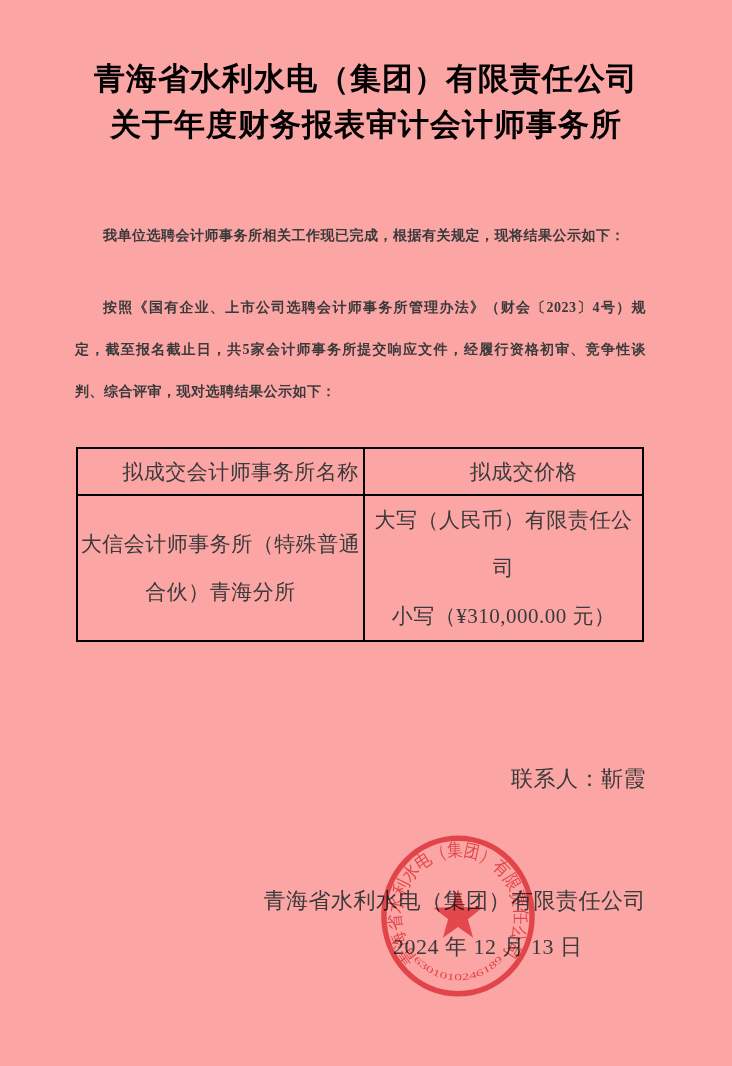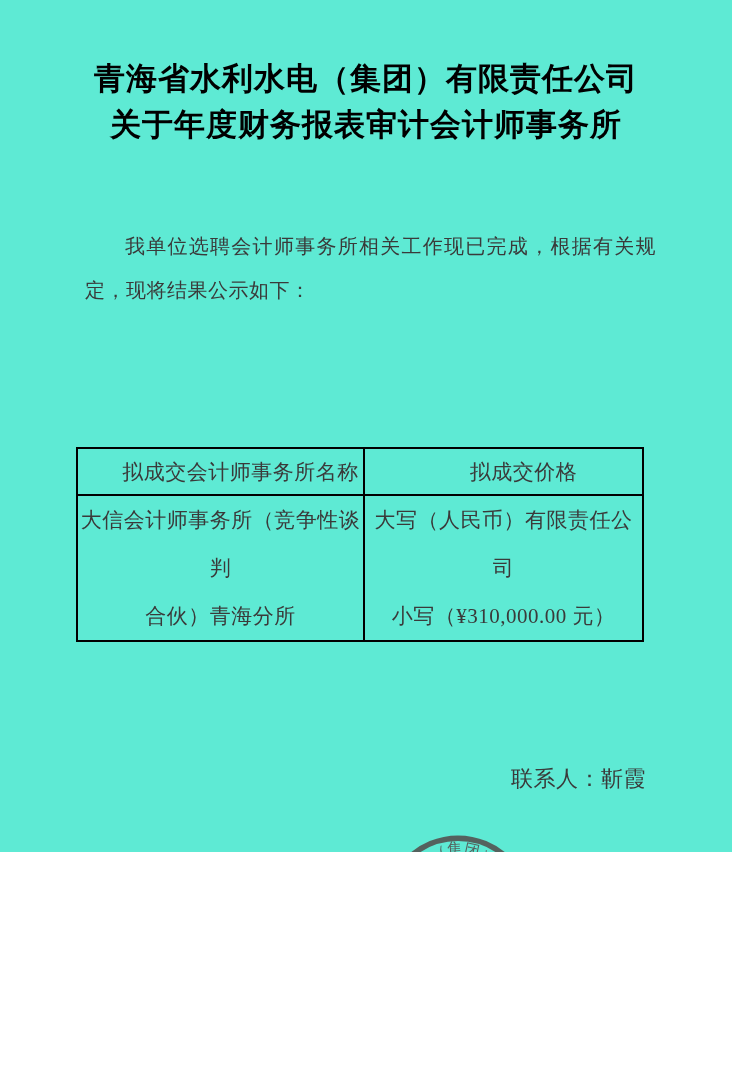--- a/index.html
+++ b/index.html
@@ -1,45 +1,46 @@
 <!DOCTYPE html>
 <html><head>
 <meta charset="utf-8">
 <style>
   html, body { margin: 0; padding: 0; background: #ffffff; }
   .page {
     position: relative;
     width: 732px;
-    height: 852px;
-    background: #5eead4;
+    height: 1066px;
+    background: #fca5a5;
     overflow: hidden;
     font-family: "Liberation Serif", "DejaVu Serif", serif;
     color: #3a3a3a;
   }
   .doc-title {
     position: absolute;
     top: 56px;
     left: 0;
     width: 732px;
     text-align: center;
     font-size: 31px;
     line-height: 46px;
     font-weight: bold;
     color: #000000;
     letter-spacing: 1px;
   }
   .body-para {
     position: absolute;
     left: 75px;
     width: 571px;
-    font-size: 20px;
+    font-size: 14px;
     letter-spacing: 0.5px;
     text-align: justify;
     text-indent: 2em;
-    margin: 10px;
+    margin: 0;
+    font-weight: bold;
   }
   .para-intro  { top: 214px; line-height: 44px; }
   .para-basis  { top: 287px; line-height: 42px; }
   .para-notice { top: 641px; line-height: 46px; }
   .contact-line {
     position: absolute;
     left: 75px;
     width: 571px;
     font-size: 22px;
     letter-spacing: 0.5px;
@@ -105,34 +106,35 @@
 
 <div class="page">
 
   <div class="doc-title">
     <div>青海省水利水电（集团）有限责任公司</div>
     <div>关于年度财务报表审计会计师事务所</div>
   </div>
 
   <p class="body-para para-intro">我单位选聘会计师事务所相关工作现已完成，根据有关规定，现将结果公示如下：</p>
 
+  <p class="body-para para-basis">按照《国有企业、上市公司选聘会计师事务所管理办法》（财会〔2023〕4号）规定，截至报名截止日，共5家会计师事务所提交响应文件，经履行资格初审、竞争性谈判、综合评审，现对选聘结果公示如下：</p>
 
   <table class="doc-table">
     <colgroup>
         <col style="width:287px">
         <col>
       </colgroup>
     <tbody>
       <tr>
         <th>拟成交会计师事务所名称</th>
         <th>拟成交价格</th>
       </tr>
       <tr>
         <td>
-          <div class="cell-line">大信会计师事务所（竞争性谈判</div>
+          <div class="cell-line">大信会计师事务所（特殊普通</div>
           <div class="cell-line">合伙）青海分所</div>
         </td>
         <td>
           <div class="cell-line">大写（人民币）有限责任公司</div>
           <div class="cell-line">小写（¥310,000.00 元）</div>
         </td>
       </tr>
     </tbody>
   </table>
 

